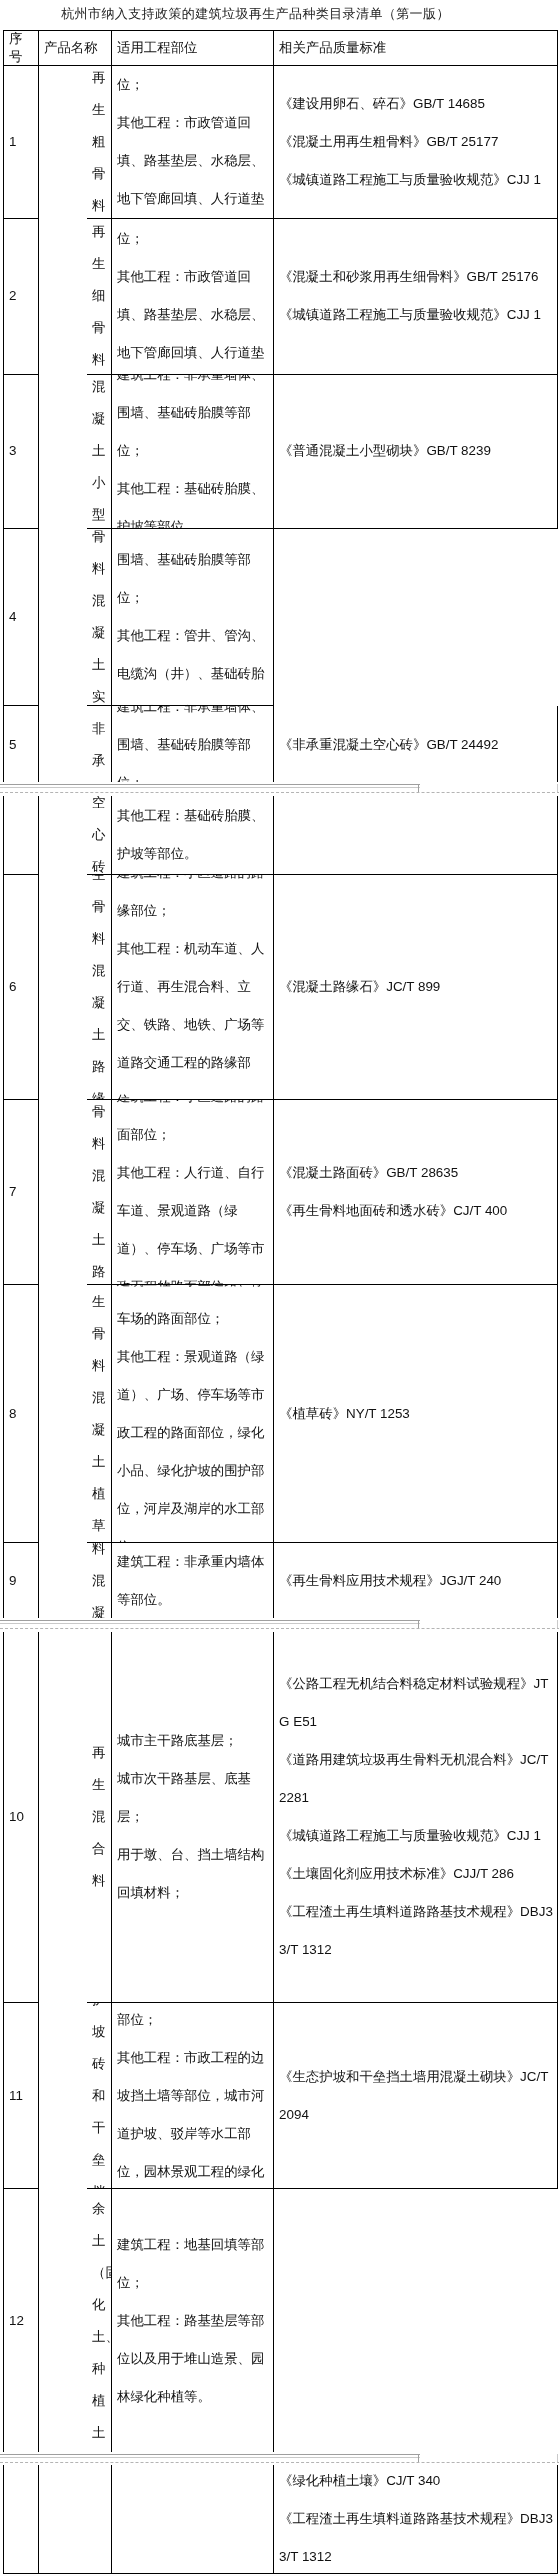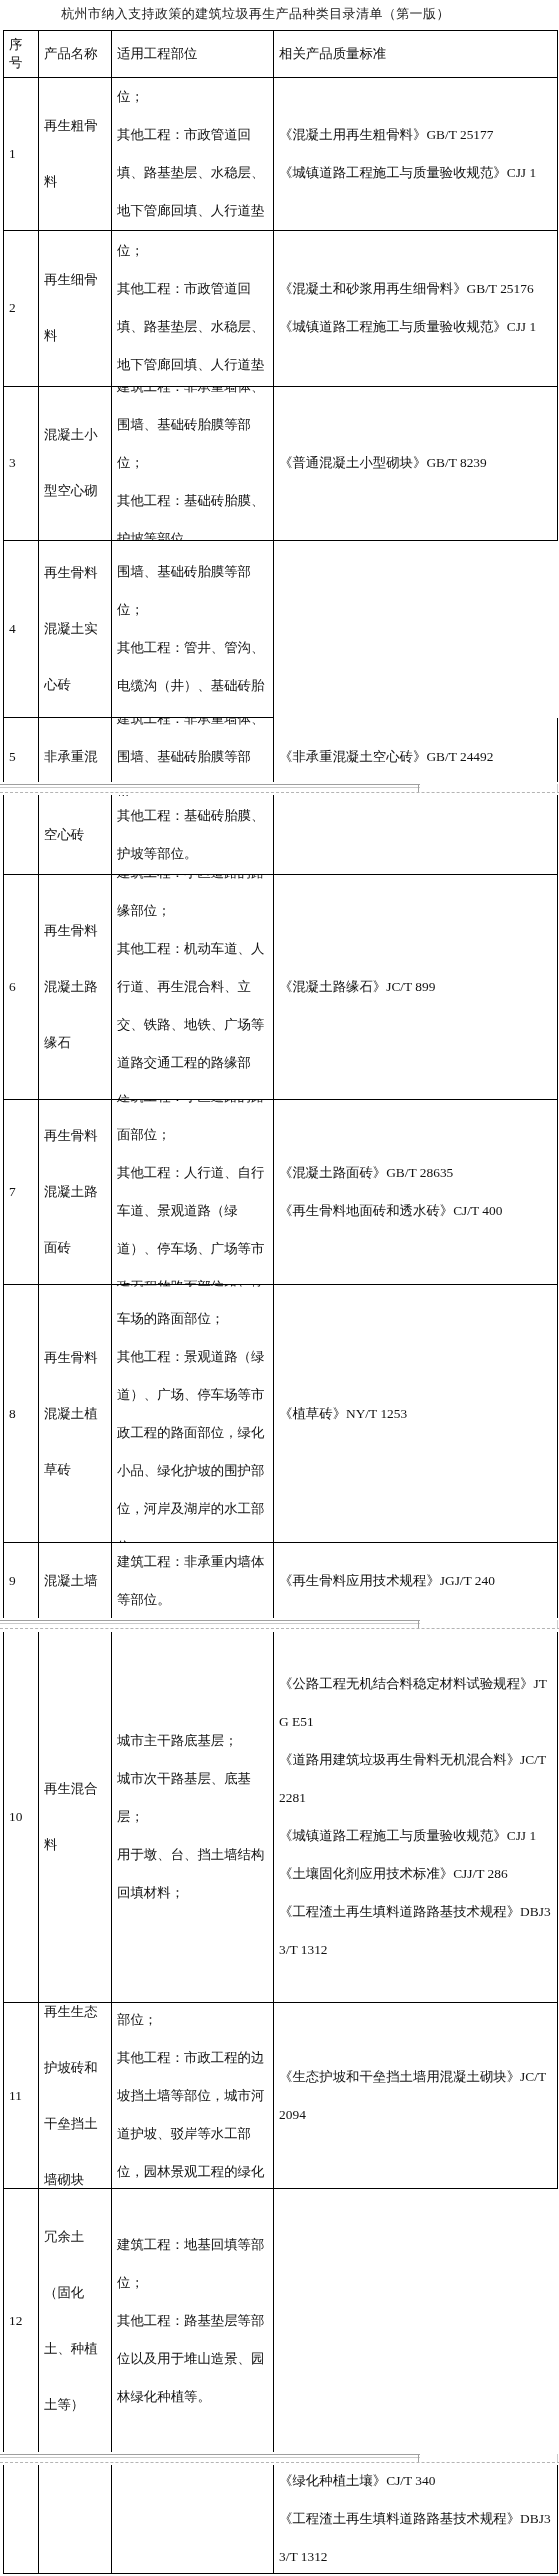--- a/index.html
+++ b/index.html
@@ -1,58 +1,59 @@
 <!DOCTYPE html>
 <html style="font-size:14.3px"><head>
 <meta charset="utf-8">
 <style>
   html,body{margin:0;padding:0;background:#ffffff;}
   #page{position:relative;width:560px;height:2576px;background:#fff;
-        font-family:Liberation Serif, serif;color:#111;overflow:hidden;}
+        font-family:Liberation Sans, sans-serif;color:#111;overflow:hidden;}
   .doc-title{position:absolute;top:4.5px;left:0;width:511px;text-align:center;
              font-size:13px;letter-spacing:0.4px;color:#222;white-space:nowrap;}
   .segment{position:absolute;left:2.7px;width:554px;border-left:0.9px solid #000;
            border-bottom:1.8px solid #000;background:#fff;}
   .seg-first{border-top:1.8px solid #000;}
   .row{display:grid;grid-template-columns:35px 73px 162px 1fr;}
   .cell{box-sizing:border-box;height:100%;border-right:0.9px solid #000;border-bottom:0.9px solid #000;
         display:flex;flex-direction:column;justify-content:center;overflow:hidden;
         padding:0 2.7px 0 5.4px;font-size:13.4px;line-height:38px;}
   .row:last-child .cell{border-bottom:none;}
   .header-cell{line-height:normal;padding-left:5.4px;}
   .para{margin:0;word-break:break-all;}
-  .c-name{line-height:56px;word-break:break-all;display:flex;flex-direction:column;justify-content:center;}
+  .c-name{line-height:32px;word-break:break-all;display:flex;flex-direction:column;justify-content:center;margin-left:48px;}
   .gap{position:absolute;left:0;width:560px;height:13.4px;background:#fff;}
   .gap .h1{position:absolute;top:1.8px;left:0;width:420px;height:2.7px;
            border-top:0.9px solid #9f9f9f;border-bottom:0.9px solid #c9c9c9;}
   .gap .vR{position:absolute;top:1.8px;left:418px;height:8px;width:0;border-left:0.9px solid #9f9f9f;}
   .gap .vE{position:absolute;top:1.8px;left:557px;height:8px;width:0;border-left:0.9px solid #c9c9c9;}
   .gap .dash{position:absolute;top:9.8px;left:0;width:560px;height:0;border-top:0.9px dashed #b4b4b4;}
 </style>
 </head>
 <body>
 
 <div id="page">
   <div class="doc-title">杭州市纳入支持政策的建筑垃圾再生产品种类目录清单（第一版）</div>
 
 <div class="segment seg-first" style="top: 29.5px;">
-      <div class="row" style="height: 47px;">
+      <div class="row" style="height: 35px;">
         <div class="cell header-cell">序号</div>
         <div class="cell header-cell">产品名称</div>
         <div class="cell header-cell">适用工程部位</div>
         <div class="cell header-cell">相关产品质量标准</div>
       </div>
       <div class="row" style="height: 153px;">
         <div class="cell c-no">1</div>
         <div class="cell c-name">再生粗骨料</div>
         <div class="cell c-parts">
           <div class="para">建筑工程：地基回填等部位；</div>
           <div class="para">其他工程：市政管道回填、路基垫层、水稳层、地下管廊回填、人行道垫层等部位。</div>
         </div>
         <div class="cell c-std">
+          <div class="para">《建设用卵石、碎石》GB/T 14685</div>
           <div class="para">《混凝土用再生粗骨料》GB/T 25177</div>
           <div class="para">《城镇道路工程施工与质量验收规范》CJJ 1</div>
         </div>
       </div>
       <div class="row" style="height: 156px;">
         <div class="cell c-no">2</div>
         <div class="cell c-name">再生细骨料</div>
         <div class="cell c-parts">
           <div class="para">建筑工程：地基回填等部位；</div>
           <div class="para">其他工程：市政管道回填、路基垫层、水稳层、地下管廊回填、人行道垫层等部位。</div>

